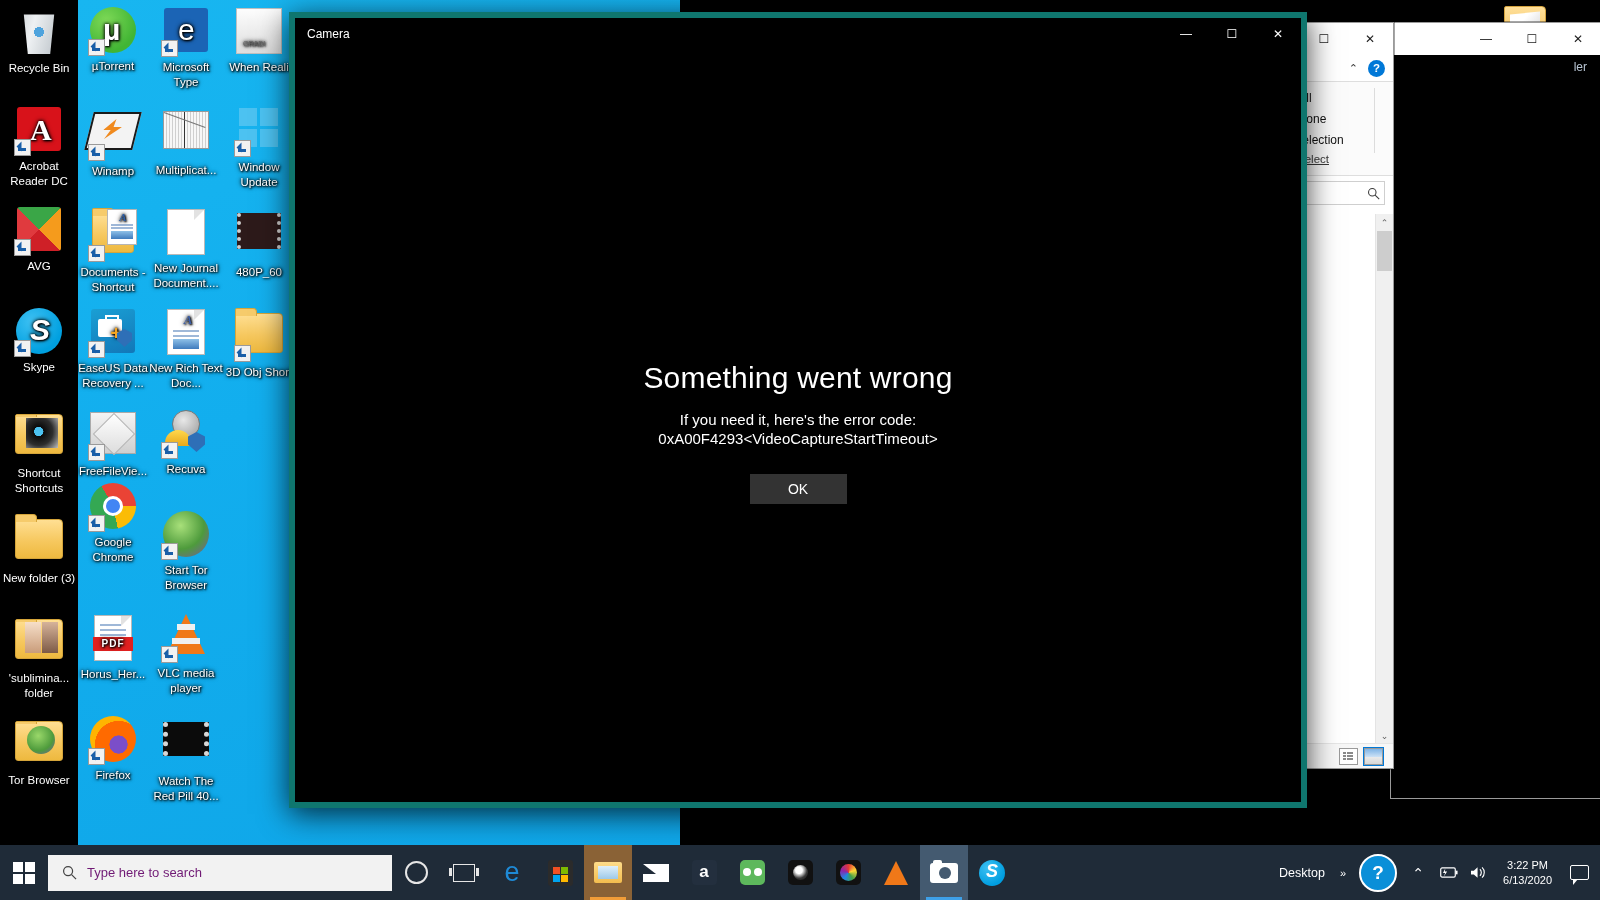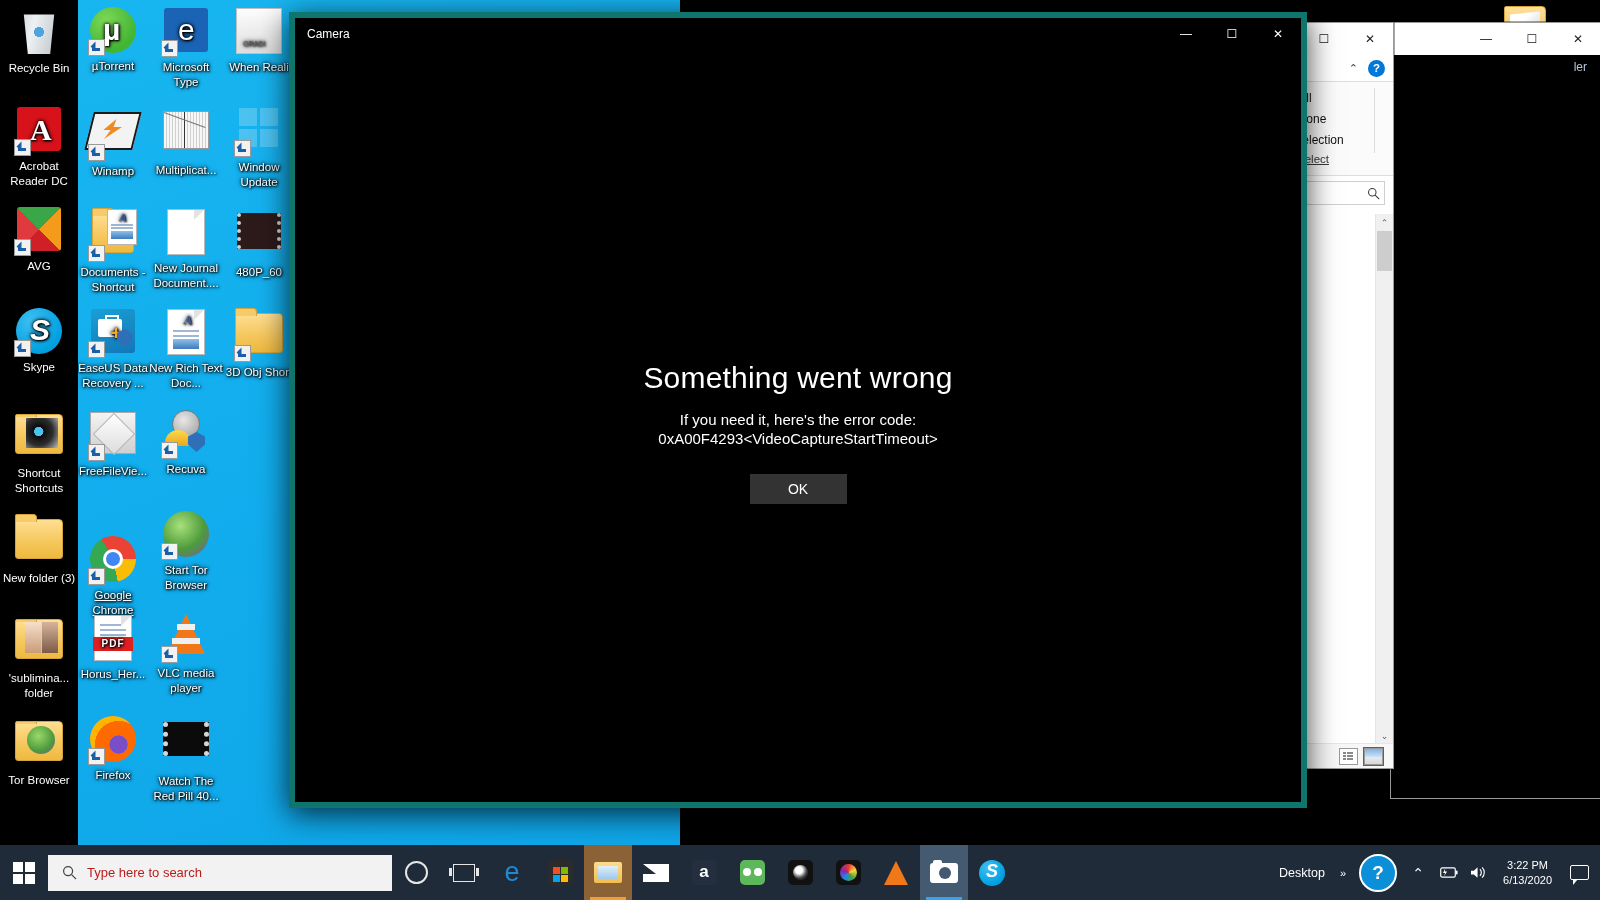--- a/index.html
+++ b/index.html
@@ -132,21 +132,21 @@
      background:linear-gradient(135deg,#fff 40%,#d8d8d8);transform:skewY(-6deg);}
 
   
   #taskbar{position:absolute;left:0;bottom:0;width:1600px;height:55px;background:#1f2b38;
      display:flex;align-items:center;}
   #start-btn{width:48px;height:55px;display:flex;align-items:center;justify-content:center;}
   .winlogo{width:22px;height:22px;display:grid;grid-template-columns:10px 10px;grid-template-rows:10px 10px;gap:2px;}
   .winlogo i{background:#fff;display:block;}
   #search-box{width:330px;height:36px;background:#f2f2f2;display:flex;align-items:center;gap:10px;padding-left:14px;}
   #search-box .sicon{font-size:15px;color:#444;}
-  #search-ph{font-size:13px;color:#b91c1c;}
+  #search-ph{font-size:13px;color:#701a75;}
   .tb-icon{width:48px;height:55px;display:flex;align-items:center;justify-content:center;position:relative;}
   .tb-icon.active{background:#445a70;}
   .tb-icon.active.orange{background:#8a6236;}
   .tb-icon.active:after{content:"";position:absolute;left:6px;right:6px;bottom:0;height:3px;background:#3ea0e8;}
   .tb-icon.active.orange:after{background:#f29d38;}
   #tray{margin-left:auto;display:flex;align-items:center;height:55px;padding-right:6px;gap:4px;color:#fff;}
   #tray-desktop{font-size:12.5px;padding:0 6px;}
   .tray-chev{font-size:11px;padding:0 5px;color:#fff;}
   .tray-i{width:26px;height:55px;display:flex;align-items:center;justify-content:center;font-size:14px;color:#fff;}
   #tray-help{width:34px;height:34px;border-radius:50%;background:#0a8fd8;border:2px solid #fff;
@@ -280,21 +280,21 @@
   <div class="icon-cell" style="left:76px;top:408px;">
     <div class="icon-art">
       <div style="width:44px;height:40px;margin:4px auto 0;background:linear-gradient(180deg,#f4f4f4,#cfcfcf);border:1px solid #aaa;position:relative;">
         <div style="position:absolute;left:8px;top:6px;width:28px;height:28px;
              background:linear-gradient(135deg,#fff,#dcdcdc);transform:rotate(45deg);border:1px solid #b8b8b8;"></div>
       </div>
       <div class="shortcut-arrow"></div>
     </div>
     <span class="icon-label">FreeFileVie...</span>
   </div>
-  <div class="icon-cell" style="left:76px;top:535px;text-decoration:underline;">
+  <div class="icon-cell" style="left:76px;top:482px;">
     <div class="icon-art">
       <div class="art-circ" style="background:conic-gradient(from -30deg,#ea4335 0 33%,#fbbc05 0 55%,#34a853 0 100%);position:relative;">
         <div style="position:absolute;left:13px;top:13px;width:20px;height:20px;border-radius:50%;background:#4285f4;border:3px solid #fff;box-sizing:border-box;"></div>
       </div>
       <div class="shortcut-arrow"></div>
     </div>
     <span class="icon-label">Google Chrome</span>
   </div>
   <div class="icon-cell" style="left:76px;top:613px;">
     <div class="icon-art">

